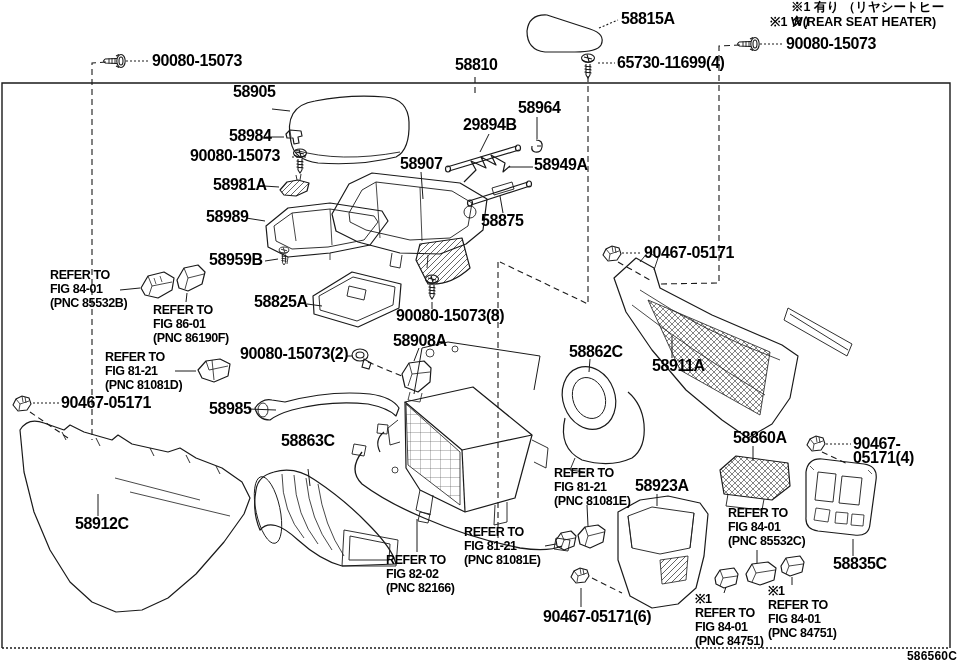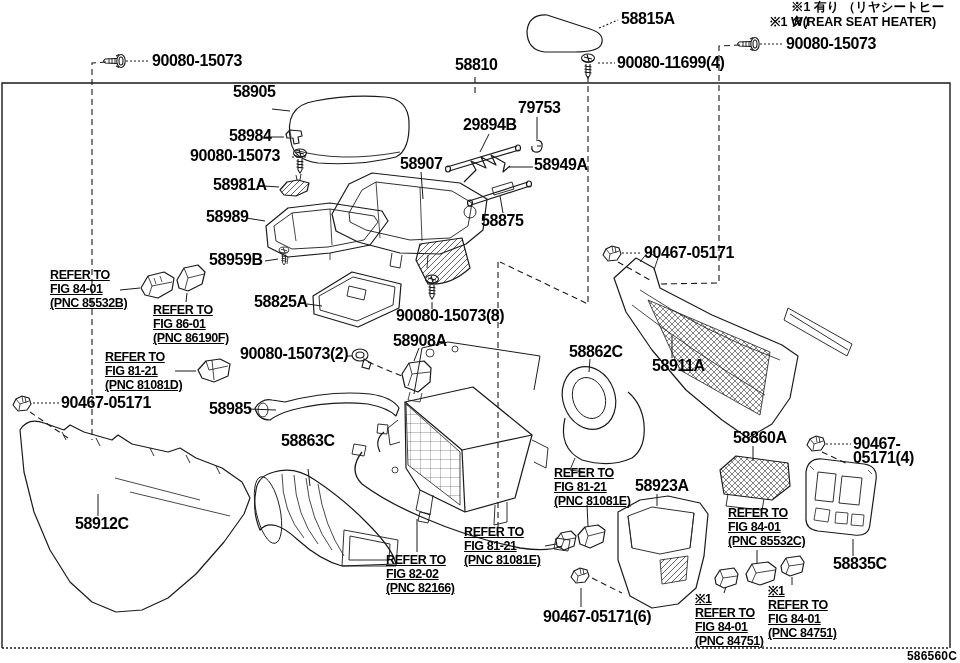--- a/index.html
+++ b/index.html
@@ -1,21 +1,21 @@
 <!DOCTYPE html>
 <html><head>
 <meta charset="utf-8">
 <style>
   html,body{margin:0;padding:0;background:#fff;}
   .stage{position:relative;width:960px;height:663px;background:#fff;overflow:hidden;
          font-family:"Liberation Sans",sans-serif;}
   .stage svg{position:absolute;left:0;top:0;}
   .lbl{position:absolute;font-weight:bold;font-size:16px;line-height:14px;
        letter-spacing:-0.4px;color:#000;white-space:pre-line;z-index:2;}
-  .lbl.ref{font-size:12.5px;text-decoration:underline;}
+  .lbl.ref{font-size:12.5px;}
   .lbl.note{font-size:12.5px;letter-spacing:0;}
   .lbl.code{font-size:12px;letter-spacing:0.2px;}
 </style>
 </head>
 <body>
 
 <div class="stage">
 
 <svg width="960" height="663" viewBox="0 0 960 663">
   <defs>
@@ -325,31 +325,31 @@
     </g>
   </g>
 </svg>
 
   <div class="lbl note" style="left:791px;top:0px">※1 有り （リヤシートヒータ）</div>
   <div class="lbl note" style="left:770px;top:15px">※1 W(REAR SEAT HEATER)</div>
 
   <div class="lbl" style="left:621px;top:12px">58815A</div>
   <div class="lbl" style="left:786px;top:37px">90080-15073</div>
   <div class="lbl" style="left:455px;top:58px">58810</div>
-  <div class="lbl" style="left:617px;top:56px">90080-11699(4)</div>
+  <div class="lbl" style="left:617px;top:56px">65730-11699(4)</div>
   <div class="lbl" style="left:152px;top:54px">90080-15073</div>
   <div class="lbl" style="left:233px;top:85px">58905</div>
   <div class="lbl" style="left:229px;top:129px">58984</div>
   <div class="lbl" style="left:190px;top:149px">90080-15073</div>
   <div class="lbl" style="left:213px;top:178px">58981A</div>
   <div class="lbl" style="left:206px;top:210px">58989</div>
   <div class="lbl" style="left:209px;top:253px">58959B</div>
   <div class="lbl" style="left:254px;top:295px">58825A</div>
   <div class="lbl" style="left:463px;top:118px">29894B</div>
-  <div class="lbl" style="left:518px;top:101px">79753</div>
+  <div class="lbl" style="left:518px;top:101px">58964</div>
   <div class="lbl" style="left:400px;top:157px">58907</div>
   <div class="lbl" style="left:534px;top:158px">58949A</div>
   <div class="lbl" style="left:481px;top:214px">58875</div>
   <div class="lbl" style="left:644px;top:246px">90467-05171</div>
   <div class="lbl ref" style="left:50px;top:268px">REFER TO
 FIG 84-01
 (PNC 85532B)</div>
   <div class="lbl ref" style="left:153px;top:303px">REFER TO
 FIG 86-01
 (PNC 86190F)</div>

